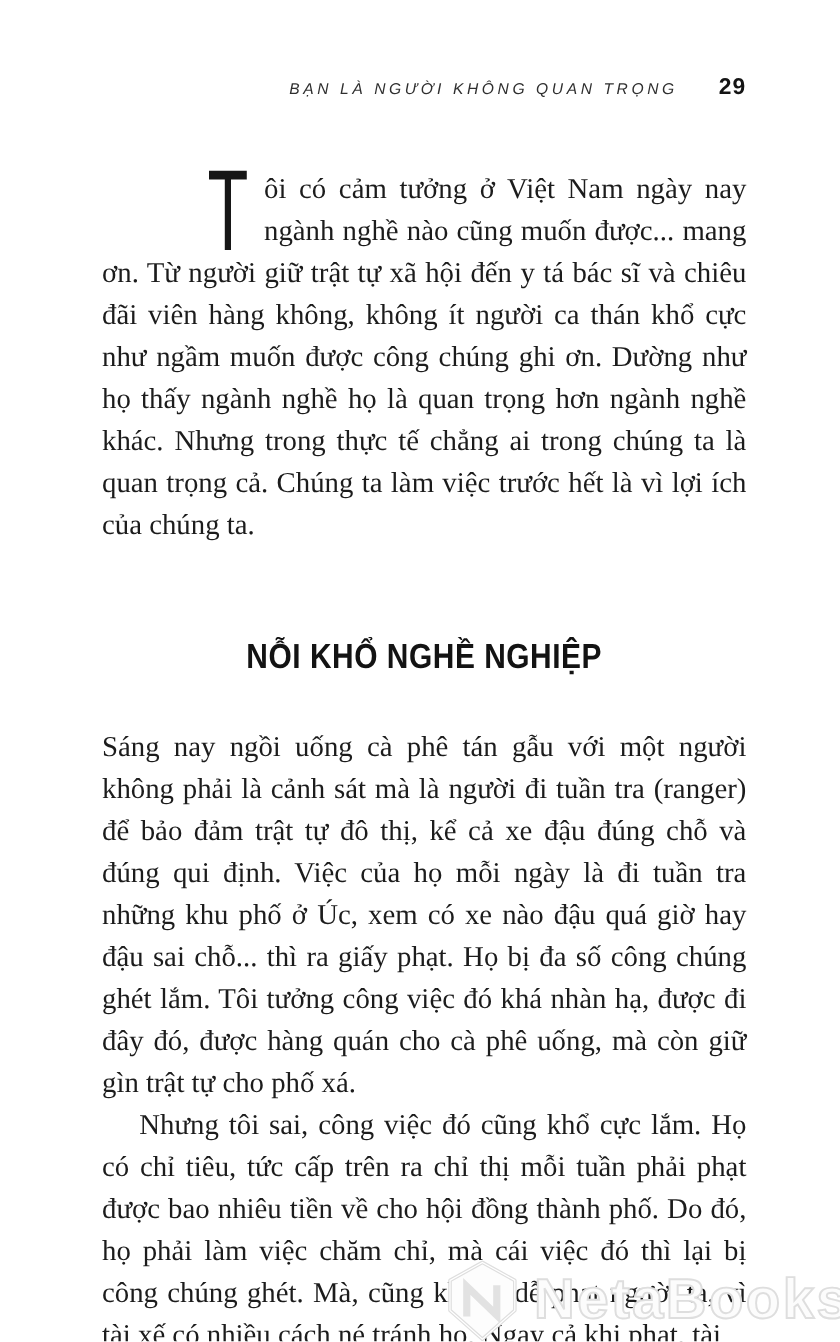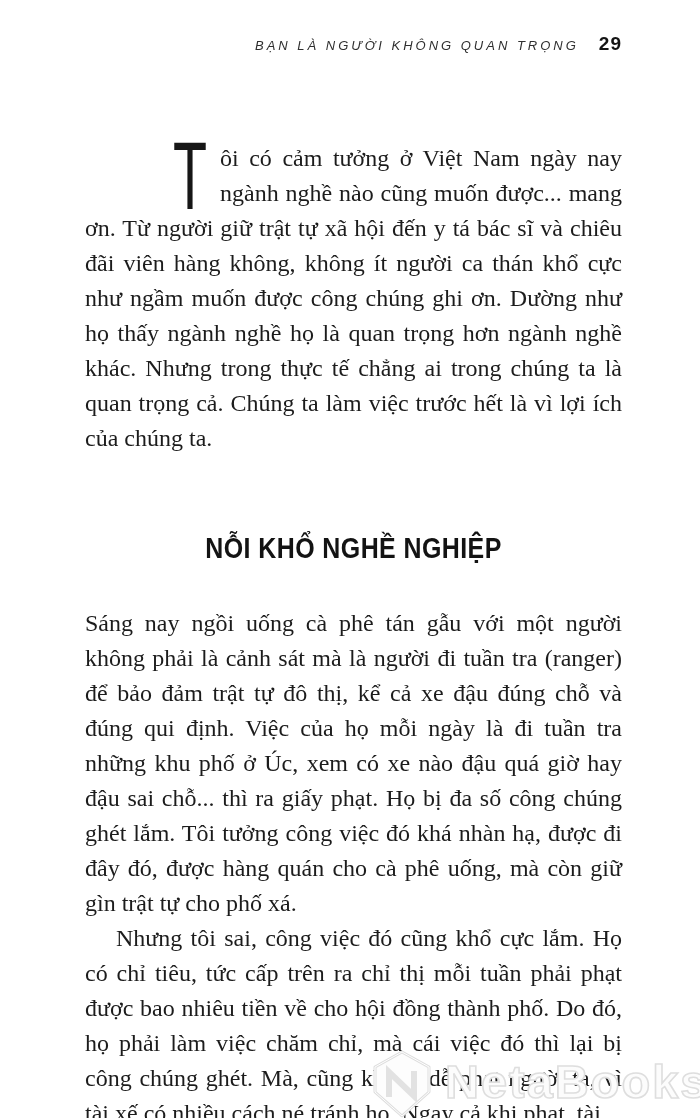--- a/index.html
+++ b/index.html
@@ -10,27 +10,27 @@
     height: 1118px;
     background: #ffffff;
     overflow: hidden;
     font-family: "Liberation Serif", "DejaVu Serif", serif;
     color: #1c1c1c;
   }
 
   
   .page-header {
     position: absolute;
-    top: 33px;
+    top: 62px;
     left: 85px;
     right: 78px;
     display: flex;
     justify-content: flex-end;
     align-items: baseline;
-    gap: 20px;
+    gap: 34px;
   }
   .running-title {
     font-family: "Liberation Sans", "DejaVu Sans", sans-serif;
     font-style: italic;
     font-size: 13px;
     letter-spacing: 3px;
     color: #2f2f2f;
     white-space: nowrap;
   }
   .page-number {

